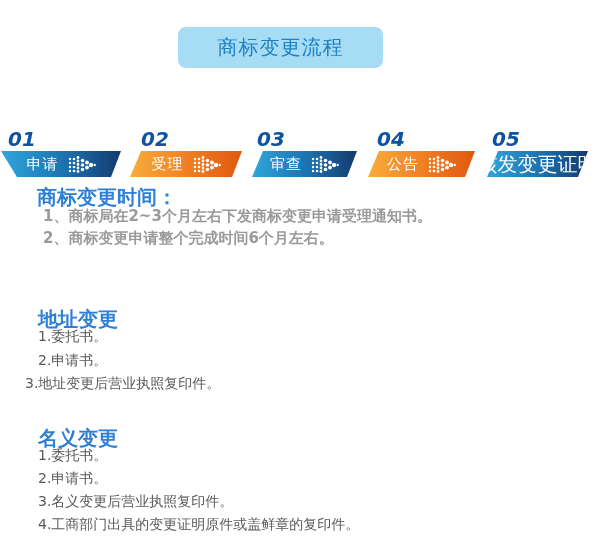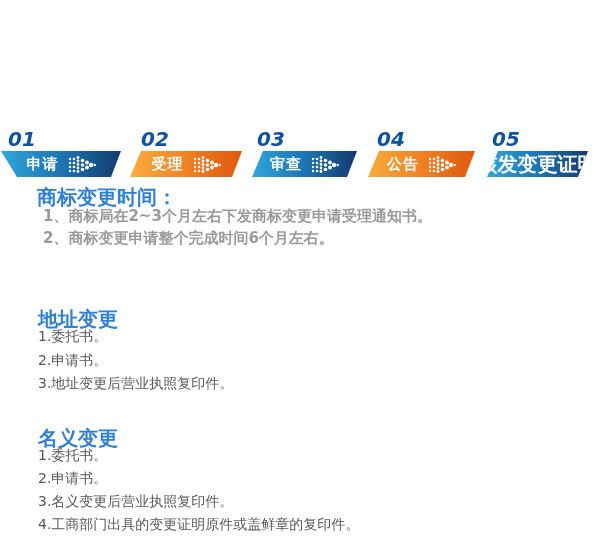--- a/index.html
+++ b/index.html
@@ -31,36 +31,39 @@
   .piece{
     position:absolute;top:122px;height:26px;
     display:flex;align-items:center;justify-content:center;gap:9px;
     box-sizing:border-box;
   }
   .piece.first{clip-path:polygon(0 0,100% 0,calc(100% - 10px) 100%,16px 100%);}
   .piece.mid{clip-path:polygon(11px 0,100% 0,calc(100% - 10px) 100%,0 100%);}
   .piece.blue{background:linear-gradient(90deg,#2fa6db 0%,#1c73b0 52%,#143a6e 100%);}
   .piece.orange{background:linear-gradient(90deg,#f8ad3c 0%,#ef7f22 52%,#e0580e 100%);}
   .plabel{
-    color:#ffffff;font-weight:bold;font-size:15px;letter-spacing:1px;white-space:nowrap;
+    color:#ffffff;font-weight:normal;font-size:15px;letter-spacing:1px;white-space:nowrap;
   }
   .piece.last .plabel{font-size:20px;letter-spacing:0;}
   .arrow-icon{display:block;flex:none;}
 
   
   .tline{position:absolute;white-space:nowrap;}
   .blue-head{color:#2e7fd6;font-weight:bold;font-size:20px;}
   .gray-item{color:#9a9a9a;font-weight:bold;font-size:15px;}
   .dark-item{color:#595959;font-weight:normal;font-size:14px;}
 </style>
 </head>
 <body>
 
 <div class="page">
 
+  <div class="title-box">
+    <span>商标变更流程</span>
+  </div>
 
   <div class="flow">
 
     <div class="step-num" style="left:8px">01</div>
     <div class="step-num" style="left:141px">02</div>
     <div class="step-num" style="left:257px">03</div>
     <div class="step-num" style="left:377px">04</div>
     <div class="step-num" style="left:492px">05</div>
 
     <div class="piece first blue" style="left:1px;width:120px">
@@ -181,21 +184,21 @@
   </div>
 
   <div class="tline blue-head" style="left:37px;top:184px">商标变更时间：</div>
   <div class="tline gray-item" style="left:43px;top:207px">1、商标局在2~3个月左右下发商标变更申请受理通知书。</div>
   <div class="tline gray-item" style="left:43px;top:229px">2、商标变更申请整个完成时间6个月左右。</div>
 
 
   <div class="tline blue-head" style="left:38px;top:306px">地址变更</div>
   <div class="tline dark-item" style="left:38px;top:328px">1.委托书。</div>
   <div class="tline dark-item" style="left:38px;top:352px">2.申请书。</div>
-  <div class="tline dark-item" style="left:38px;top:375px">3.地址变更后营业执照复印件。</div>
+  <div class="tline dark-item" style="left:25px;top:375px">3.地址变更后营业执照复印件。</div>
 
   <div class="tline blue-head" style="left:38px;top:425px">名义变更</div>
   <div class="tline dark-item" style="left:38px;top:447px">1.委托书。</div>
   <div class="tline dark-item" style="left:38px;top:470px">2.申请书。</div>
   <div class="tline dark-item" style="left:38px;top:493px">3.名义变更后营业执照复印件。</div>
   <div class="tline dark-item" style="left:38px;top:516px">4.工商部门出具的变更证明原件或盖鲜章的复印件。</div>
 
 </div>
 
 </body></html>

